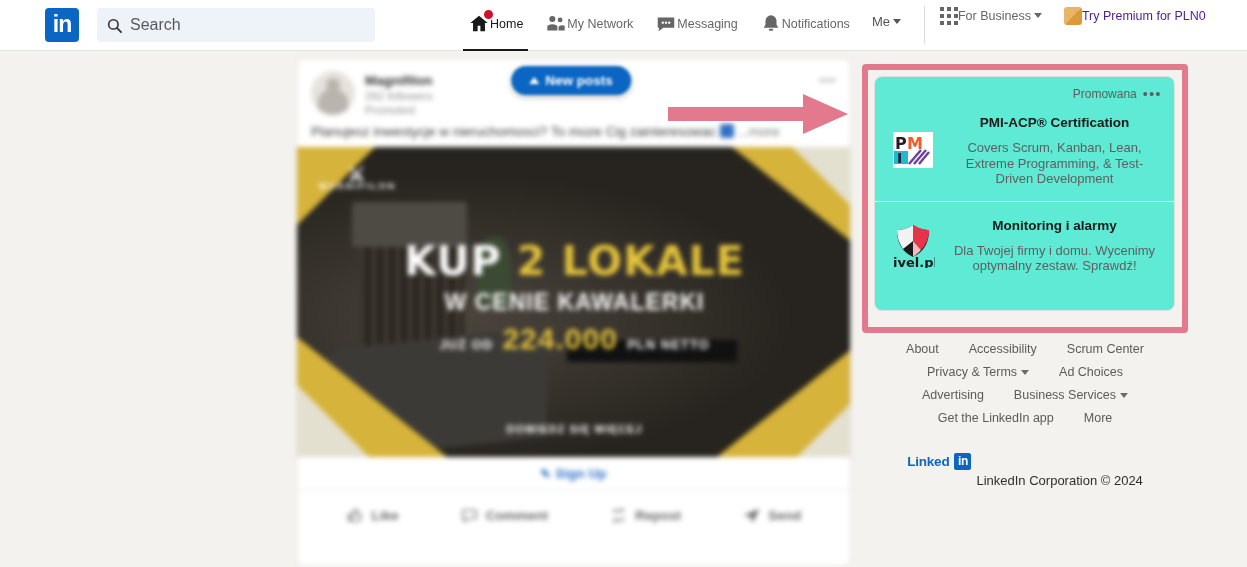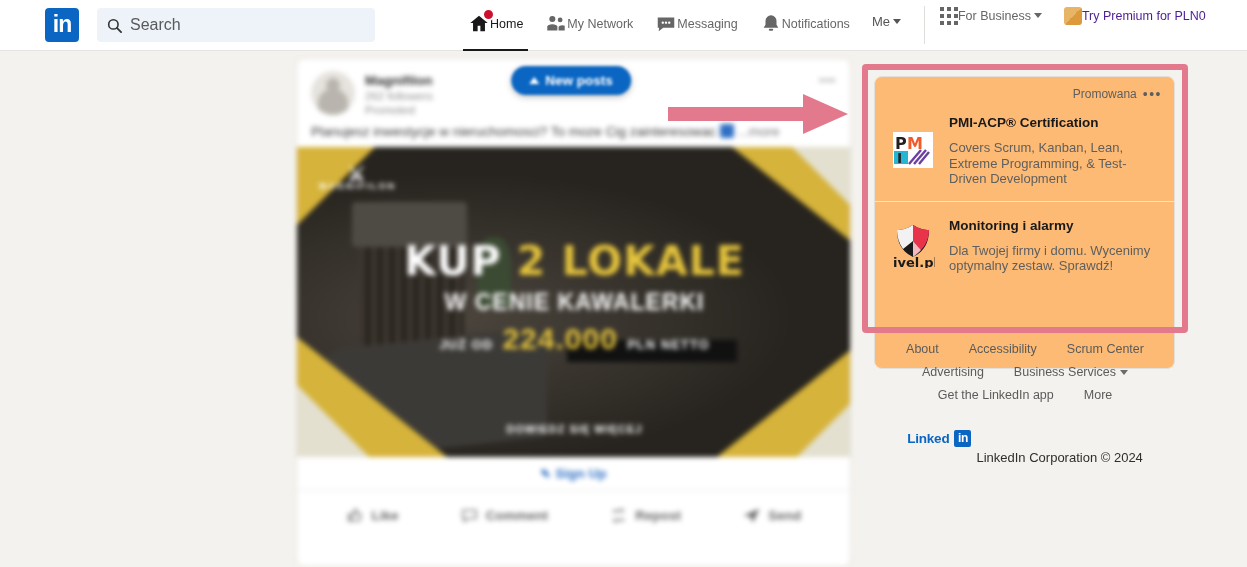--- a/index.html
+++ b/index.html
@@ -134,31 +134,31 @@
   .arrow-annot { position: absolute; left: 668px; top: 92px; width: 180px; height: 44px; z-index: 40; }
 
   
   .highlight {
     position: absolute; left: 862px; top: 64px; width: 326px; height: 269px;
     border: 6px solid #e2798d; border-radius: 4px; z-index: 30; pointer-events: none;
   }
 
   
   .ads-card {
-    position: absolute; left: 874px; top: 76px; width: 301px; height: 293px;
-    background:#fdba74; border:1px solid #e3e0dc; border-radius: 8px; overflow:hidden;
+    position: absolute; left: 874px; top: 76px; width: 301px; height: 235px;
+    background:#5eead4; border:1px solid #e3e0dc; border-radius: 8px; overflow:hidden;
   }
   .promoted-row { display:flex; align-items:center; justify-content:flex-end;
     padding: 10px 12px 2px 0; gap:6px; }
   .promoted-label { font-size: 12px; color: #5e5e5e; }
   .dots3 { color:#5e5e5e; font-size: 14px; letter-spacing: 1.5px; line-height: 10px; cursor:pointer;}
   .ad { display:flex; padding: 10px 14px 14px 14px; gap: 12px; cursor:pointer; }
   .ad + .ad { border-top: 1px solid #ebe9e6; padding-top: 14px; }
   .ad-logo { width: 48px; flex: 0 0 48px; display:flex; align-items:center; justify-content:center; }
-  .ad-body { padding-top: 1px; }
+  .ad-body { padding-top: 1px; text-align: center; }
   .ad-title { font-size: 13.5px; font-weight: bold; color: #191919; line-height: 17px; }
   .ad-desc { font-size: 13px; color: #5f5f5f; line-height: 15.5px; margin-top: 9px; }
 
   
   .footer { position: absolute; left: 874px; top: 342px; width: 302px; text-align:center; }
   .frow { display:flex; justify-content:center; align-items:center; gap: 30px; margin-bottom: 9px; flex-wrap: nowrap;}
   .flink { font-size: 12.5px; color: #5b5b5b; white-space: nowrap; cursor: pointer; display:flex; align-items:center; gap:4px;}
   .fcaret { width:0;height:0;border-left:4px solid transparent;border-right:4px solid transparent;border-top:5px solid #6b6b6b;}
   .fbrand { display:flex; justify-content:center; align-items:center; gap: 5px; margin-top: 8px; }
   .fbrand .word { color:#0a66c2; font-weight:bold; font-size:13.5px; letter-spacing:-0.2px;}
@@ -418,20 +418,27 @@
   </div>
 
   <div class="footer">
 
     <div class="frow">
       <span class="flink">About</span>
       <span class="flink">Accessibility</span>
       <span class="flink">Scrum Center</span>
     </div>
 
+    <div class="frow">
+      <span class="flink">
+        <span>Privacy &amp; Terms</span>
+        <span class="fcaret"></span>
+      </span>
+      <span class="flink">Ad Choices</span>
+    </div>
 
     <div class="frow">
       <span class="flink">Advertising</span>
       <span class="flink">
         <span>Business Services</span>
         <span class="fcaret"></span>
       </span>
     </div>
 
     <div class="frow">

